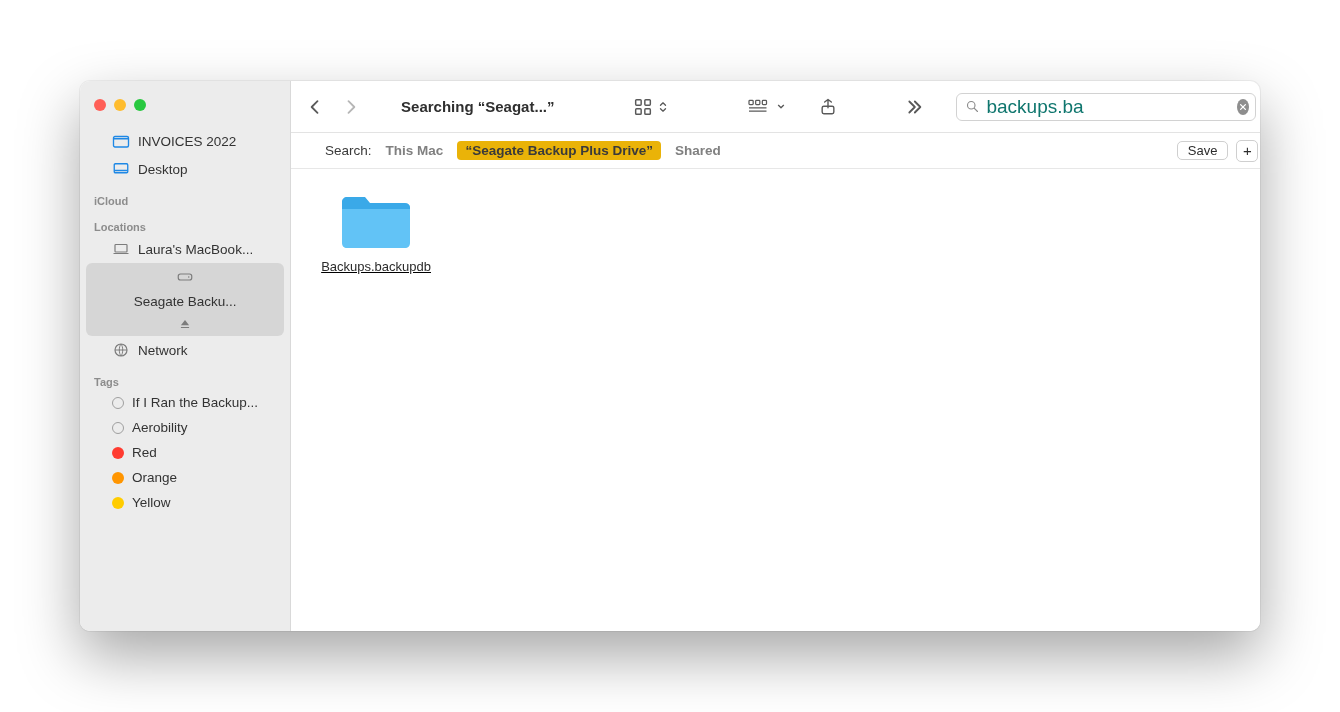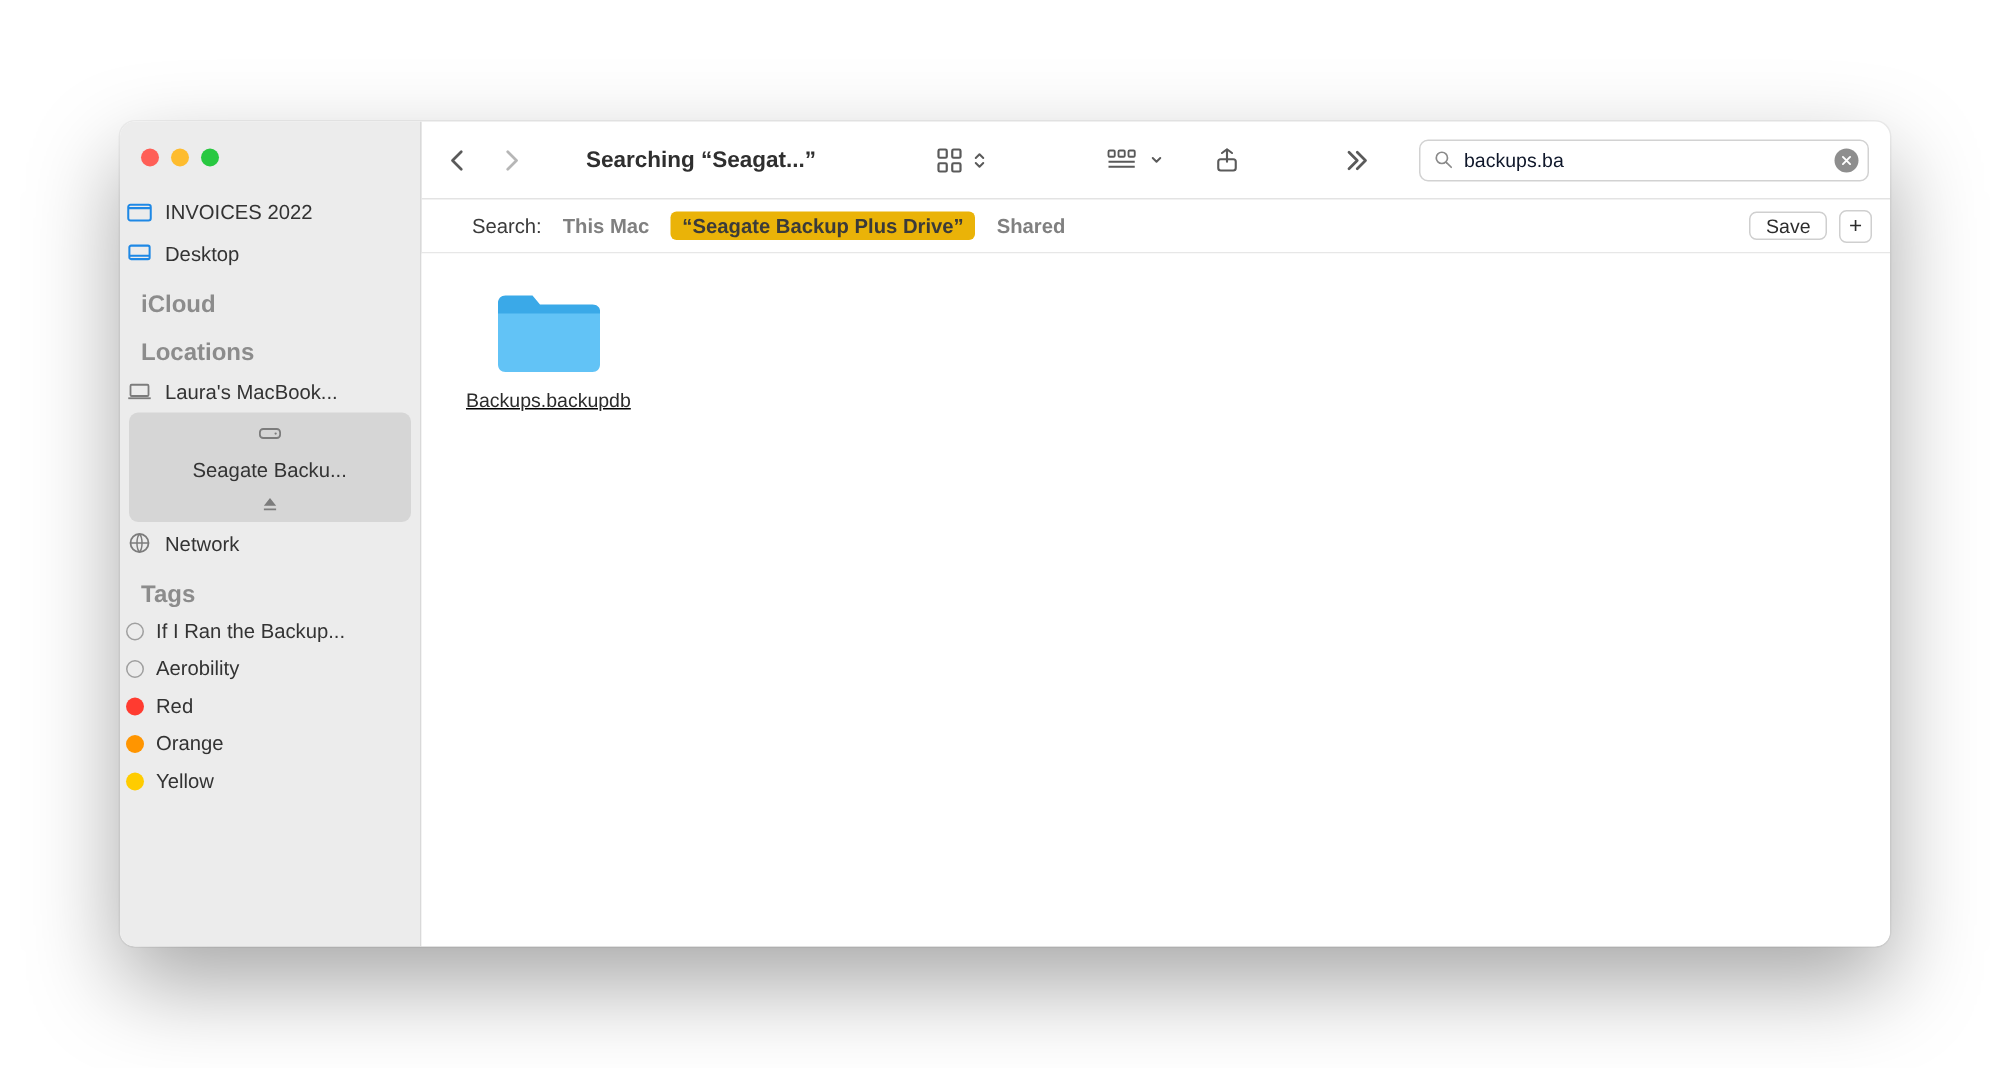--- a/index.html
+++ b/index.html
@@ -36,31 +36,31 @@
     .traffic {
       display: flex;
       gap: 8px;
       padding: 8px 14px 16px 14px;
     }
     .tl { width: 12px; height: 12px; border-radius: 50%; }
     .tl.red { background: #ff5f57; }
     .tl.yellow { background: #febc2e; }
     .tl.green { background: #28c840; }
     .section-label {
-      font-size: 16px;
+      font-size: 11px;
       color: #8c8c8c;
       font-weight: 600;
       padding: 4px 14px 2px;
       margin-top: 8px;
     }
     .sb-item {
       display: flex;
       align-items: center;
       gap: 8px;
-      padding: 5px 4px;
+      padding: 5px 32px;
       cursor: default;
       position: relative;
     }
     .sb-item.selected {
       background: rgba(0,0,0,0.09);
       border-radius: 6px;
       margin: 0 6px;
       padding: 5px 8px;
       flex-direction: column;
     }
@@ -134,23 +134,23 @@
       border: 1px solid #d2d2d2;
       border-radius: 6px;
       display:flex;
       align-items:center;
       padding: 0 6px 0 8px;
       gap:6px;
       background:#fff;
     }
     .search-field input {
       border:none; outline:none;
-      font-size:13px;
+      font-size:19px;
       flex:1;
-      color:#0f172a;
+      color:#0f766e;
       background:transparent;
     }
     .clear-btn {
       width:16px; height:16px;
       background:#8e8e8e;
       border-radius:50%;
       display:flex; align-items:center; justify-content:center;
       color:#fff;
       font-size:10px;
       cursor:default;

